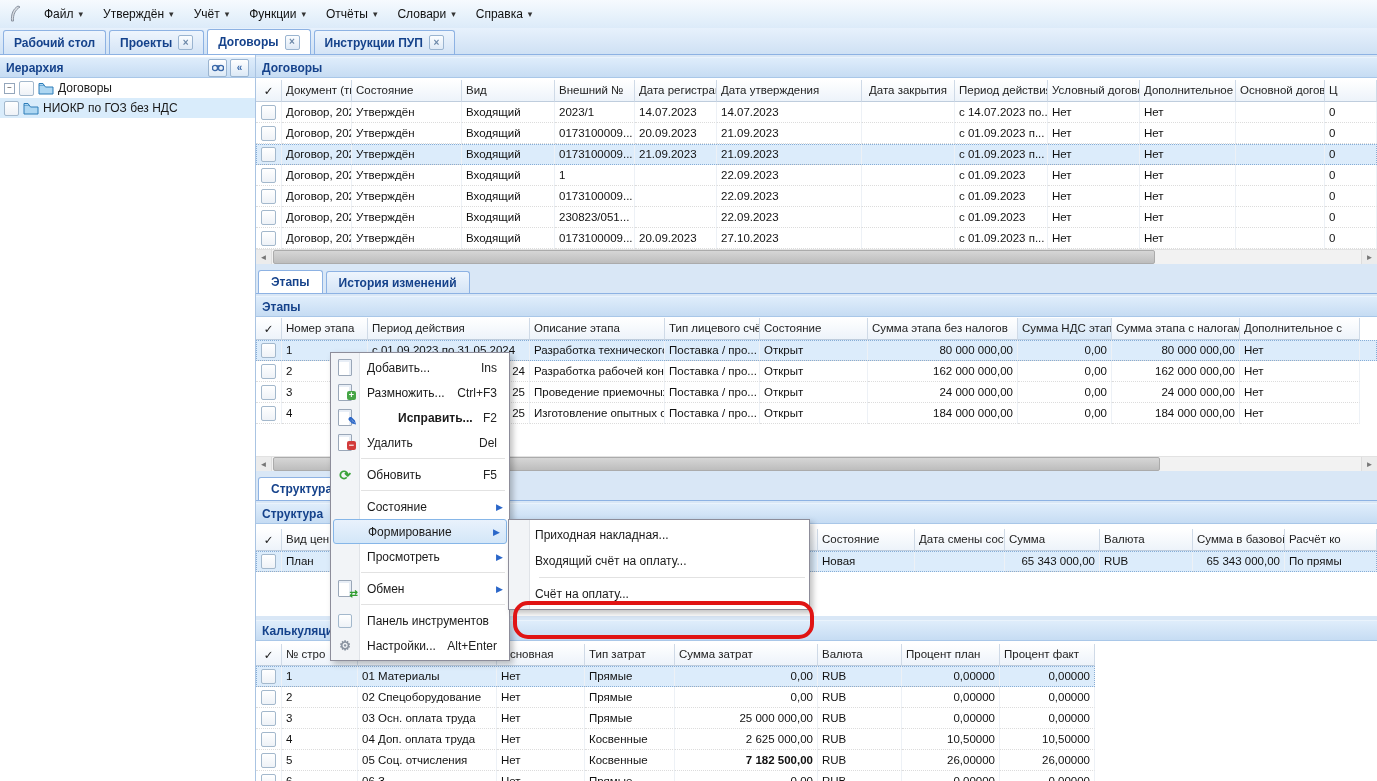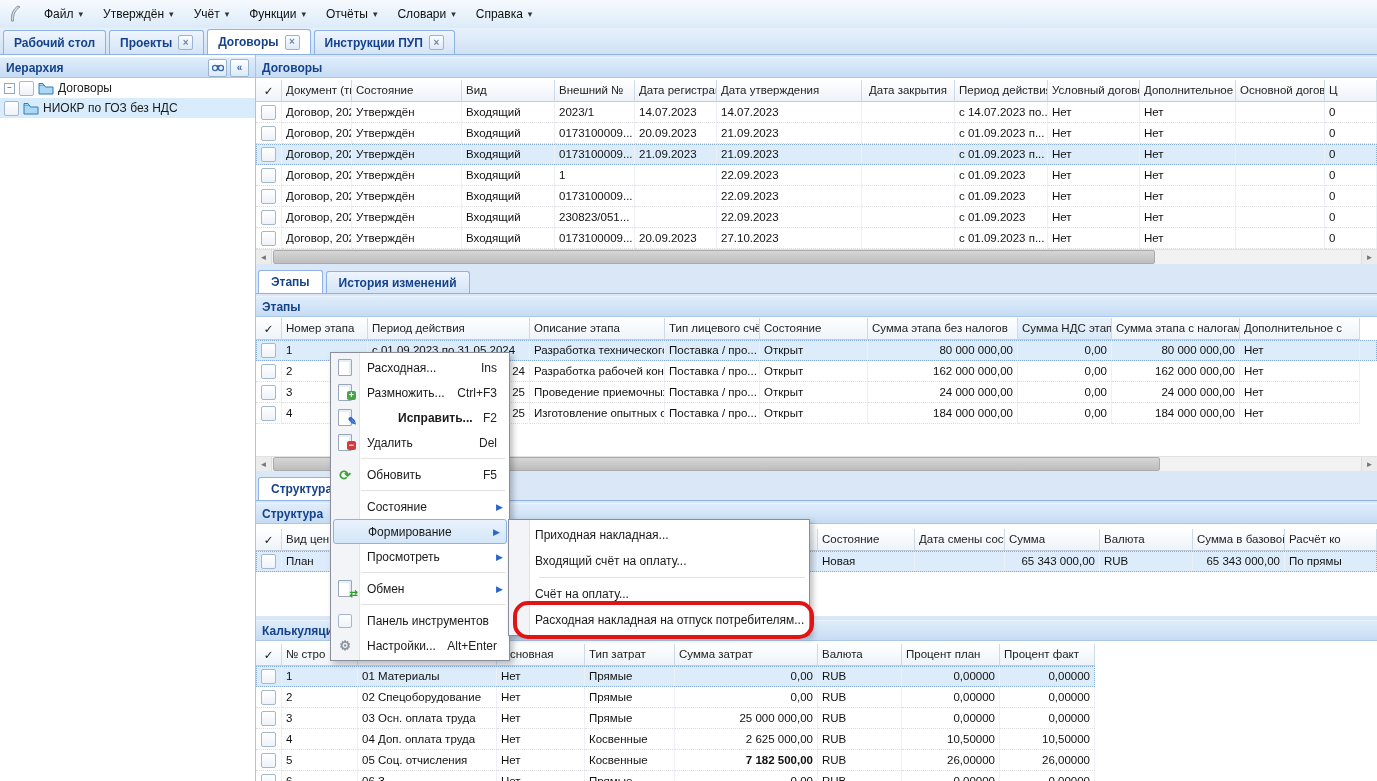--- a/index.html
+++ b/index.html
@@ -575,21 +575,21 @@
         </div>
     </div>
   </div>
 
   <div class="menu" id="ctxmenu" style="left:330px;top:352px;width:178px;">
     <div class="gutter"></div>
   <div class="mrow">
         <span class="micon" style="position: relative;">
           <span class="pg"></span>
         </span>
-        <span class="mlabel">Расходная...</span>
+        <span class="mlabel">Добавить...</span>
         <span class="mshort">Ins</span>
       </div>
       <div class="mrow">
         <span class="micon" style="position: relative;">
           <span class="pg"></span>
           <span class="bdg plus">+</span>
         </span>
         <span class="mlabel">Размножить...</span>
         <span class="mshort">Ctrl+F3</span>
       </div>
@@ -666,21 +666,17 @@
       </div>
       <div class="mrow" style="height: 26px;">
         <span class="micon" style="position: relative; width: 18px;"></span>
         <span class="mlabel">Входящий счёт на оплату...</span>
       </div>
       <div class="msep"></div>
       <div class="mrow" style="height: 26px;">
         <span class="micon" style="position: relative; width: 18px;"></span>
         <span class="mlabel">Счёт на оплату...</span>
       </div>
-      <div class="mrow" style="height: 26px;">
-        <span class="micon" style="position: relative; width: 18px;"></span>
-        <span class="mlabel">Расходная накладная на отпуск потребителям...</span>
-      </div>
     </div>
 
   <div id="annotation"></div>
 
 </div>
 
 </body></html>

